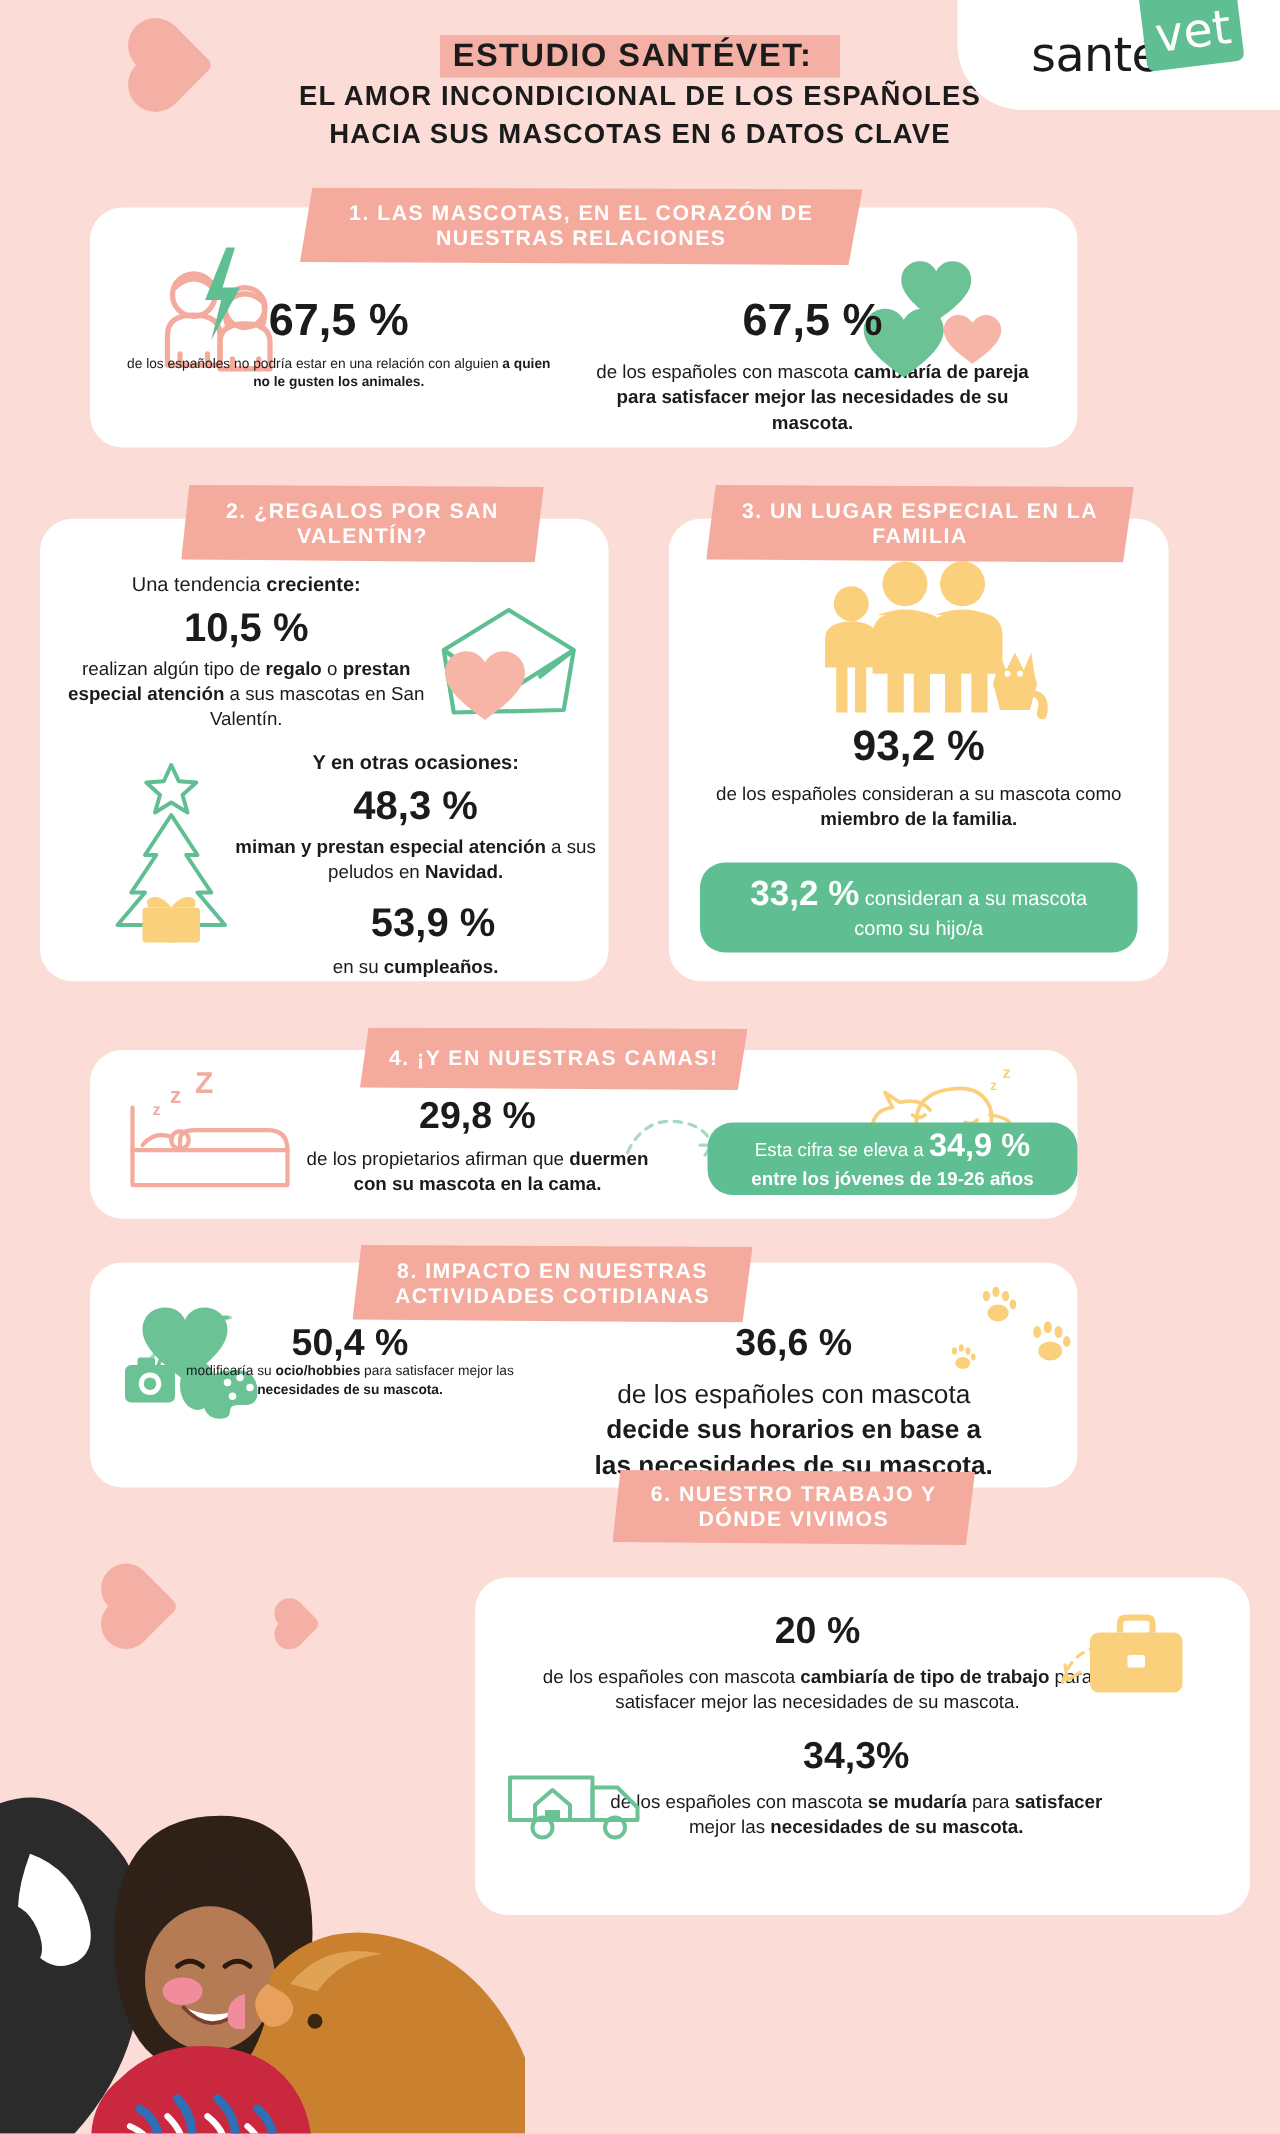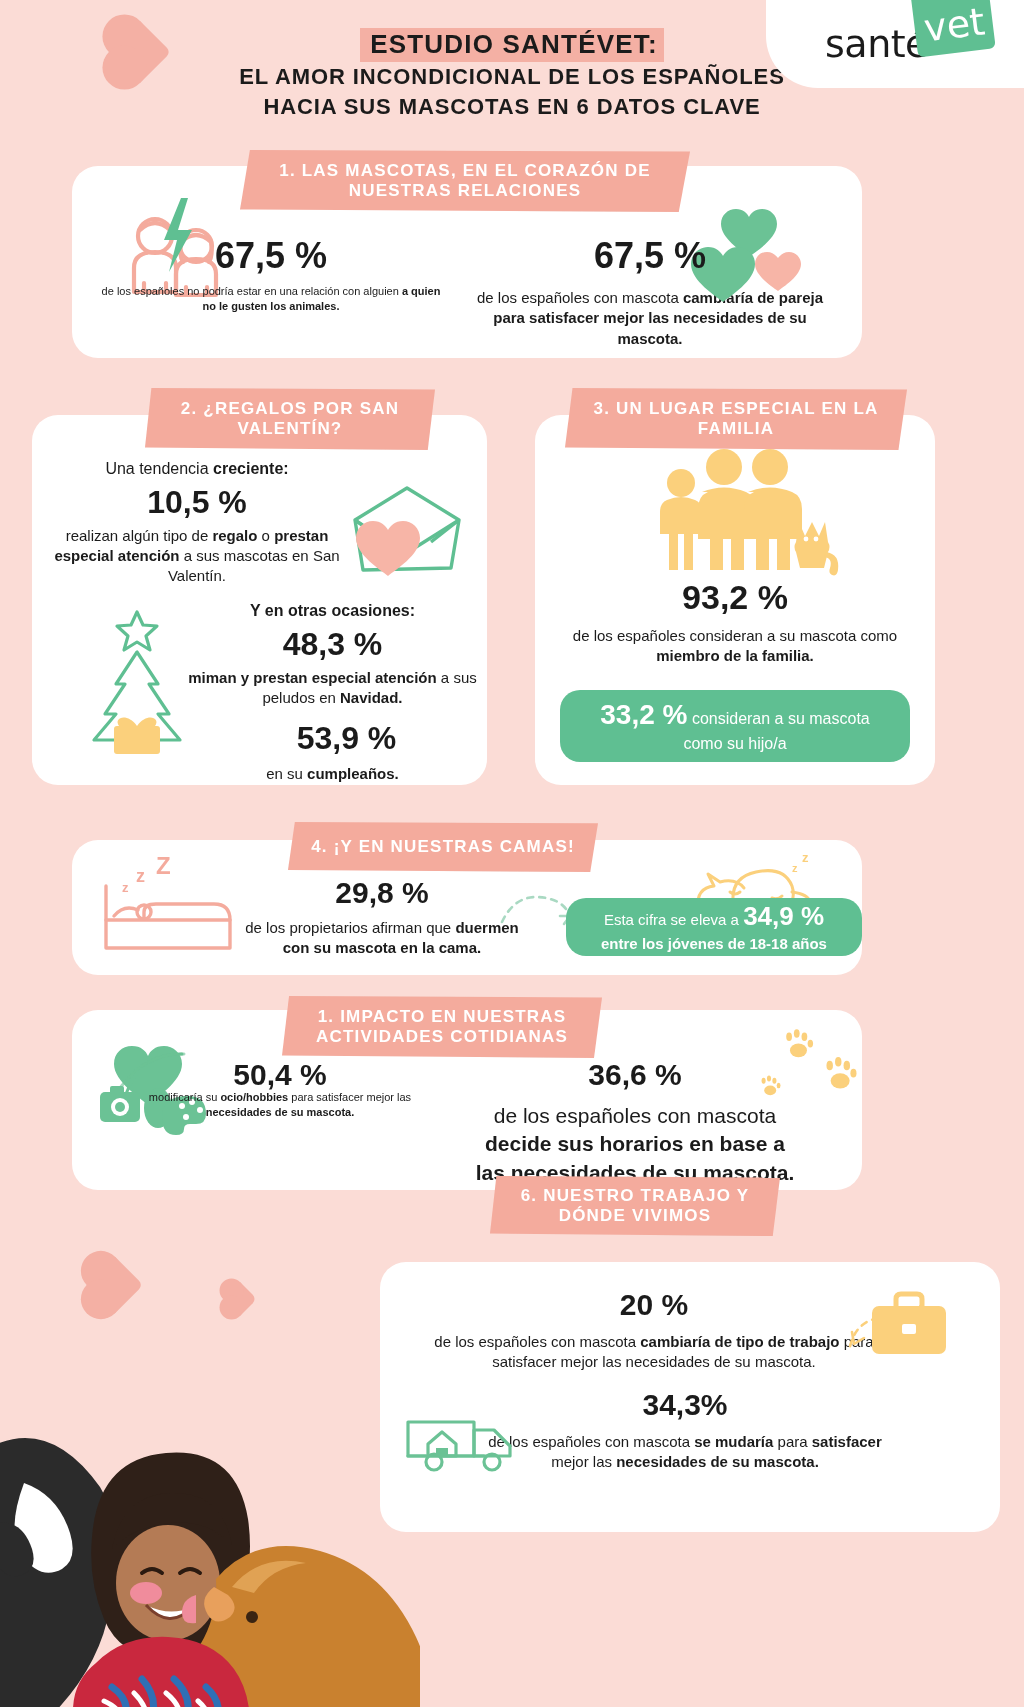--- a/index.html
+++ b/index.html
@@ -92,21 +92,21 @@
     text-align: center;
     z-index: 20;
   }
   .title-line1 {
     display: inline-block;
     font-size: 26px;
     font-weight: bold;
     letter-spacing: 1.2px;
     color: #1b1b1b;
     background: #f4b0a4;
-    padding: 2px 6px 3px 10px;
+    padding: 2px 22px 3px 10px;
     line-height: 1.12;
   }
   .title-line2, .title-line3 {
     font-size: 22px;
     font-weight: bold;
     letter-spacing: 0.9px;
     color: #1b1b1b;
     line-height: 1.35;
   }
 
@@ -398,28 +398,28 @@
         <text x="112" y="10" font-size="13">z</text>
       </g>
     </svg>
   </div>
 
   <div class="green-box" style="left:566px; top:898px; width:296px; height:58px; padding:0 16px;">
     <div style="font-size:15px; font-weight:bold;">
       <span style="font-weight:400;">Esta cifra se eleva a</span>
       <span class="big" style="font-size:26px;">34,9 %</span>
       <br>
-      <span>entre los jóvenes de 18-18 años</span>
+      <span>entre los jóvenes de 19-26 años</span>
     </div>
   </div>
 
   <div class="card" style="left:72px; top:1010px; width:790px; height:180px;"></div>
 
   <div class="banner" style="left:282px; top:996px; width:320px; height:62px; font-size:17px; padding:0 12px;">
-    <span>1. IMPACTO EN NUESTRAS ACTIVIDADES COTIDIANAS</span>
+    <span>8. IMPACTO EN NUESTRAS ACTIVIDADES COTIDIANAS</span>
   </div>
 
   <div class="icon" style="left:96px; top:1022px;">
     <svg width="130" height="110" viewBox="0 0 130 110">
       <path d="M37 16 c0-11 -9-18 -18-18 c-9 0 -14 5 -16 10 c-2-5 -7-10 -16-10 c-10 0 -18 7 -18 18 c0 18 27 34 34 41 c7-7 34-23 34-41z" transform="translate(49,26)" fill="#6bc295"></path>
       <path d="M30 72 q14 -40 56 -40" fill="none" stroke="#6bc295" stroke-width="3" stroke-linecap="round"></path>
       <path d="M24 66 q26 -36 64 -34" fill="none" stroke="#6bc295" stroke-width="3" stroke-linecap="round" opacity="0.6"></path>
       <g fill="#6bc295">
         <rect x="4" y="70" width="40" height="30" rx="5"></rect>
         <rect x="14" y="64" width="14" height="8" rx="2"></rect>

